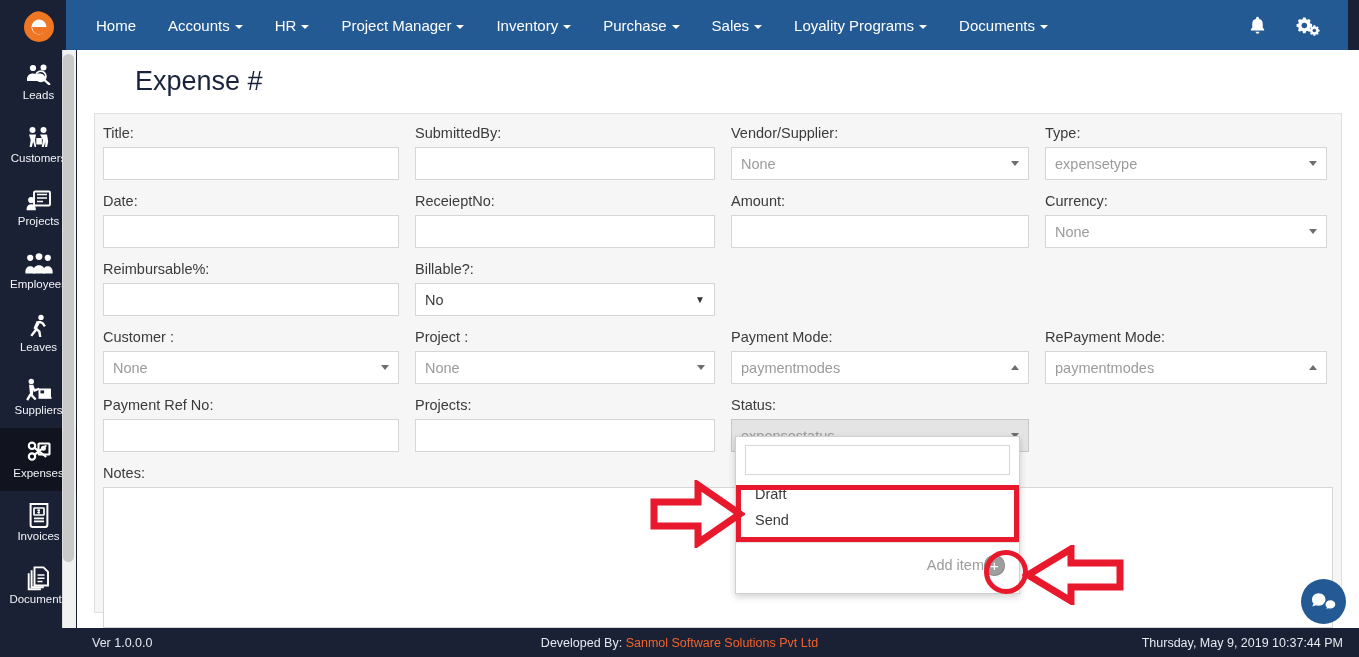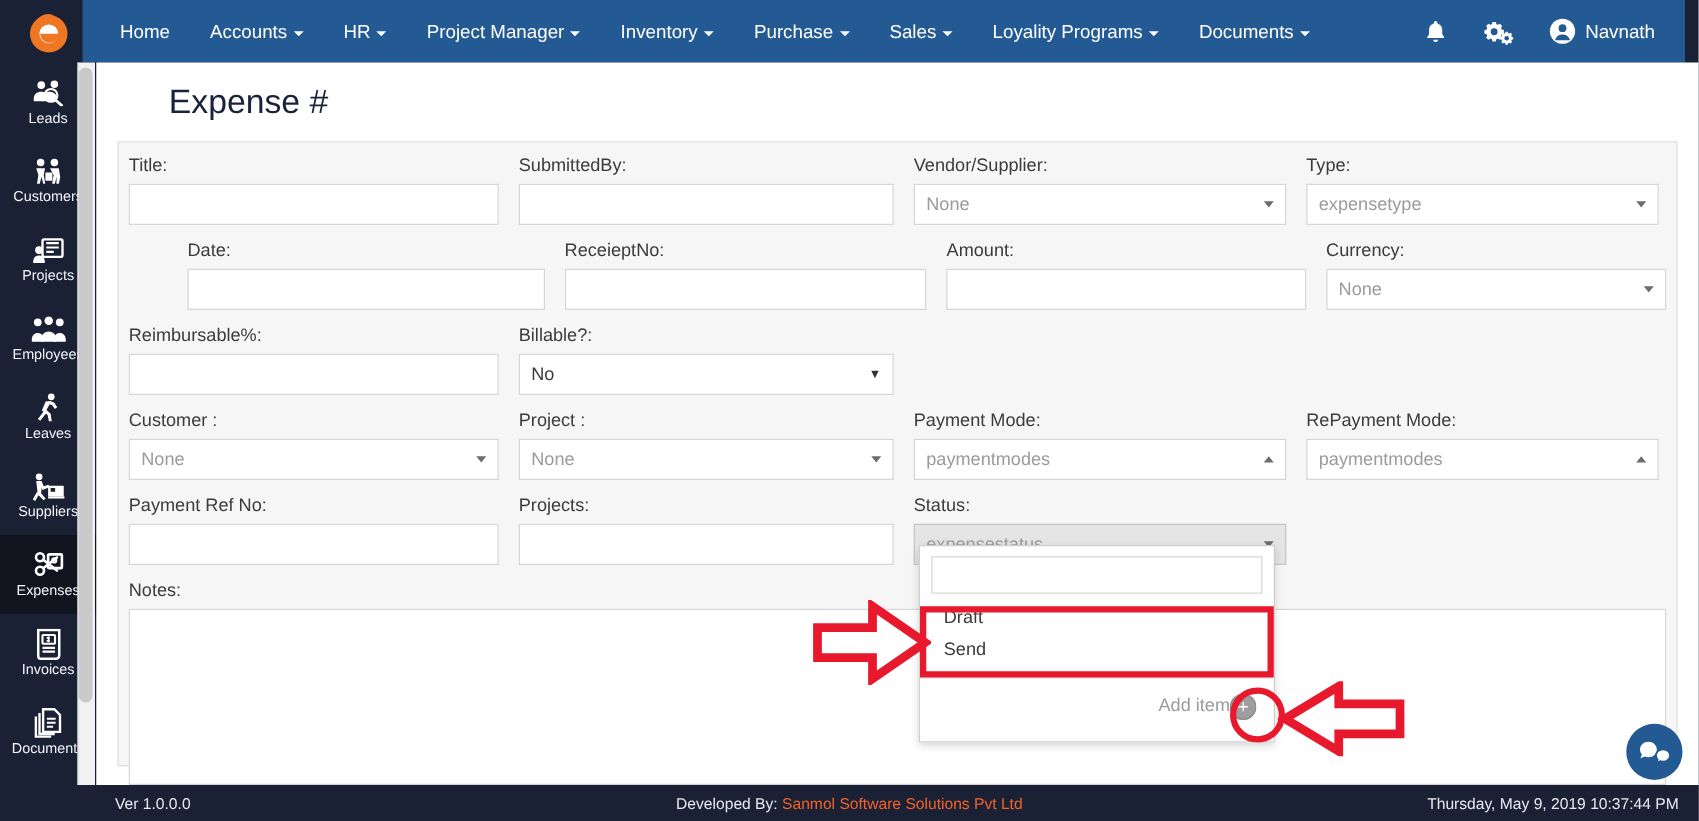--- a/index.html
+++ b/index.html
@@ -281,28 +281,20 @@
         </svg>
       </div>
       <div class="nav-icon-btn">
         <svg width="24" height="22" viewBox="0 0 28 24" fill="#ffffff">
           <path d="M11.2 3.3l.6 2.1 1.4.6 1.9-1.1 2.1 2.1-1.1 1.9.6 1.4 2.1.6v3l-2.1.6-.6 1.4 1.1 1.9-2.1 2.1-1.9-1.1-1.4.6-.6 2.1h-3l-.6-2.1-1.4-.6-1.9 1.1L2.2 18l1.1-1.9-.6-1.4L.6 14v-3l2.1-.6.6-1.4-1.1-1.9 2.1-2.1L6.2 6l1.4-.6.6-2.1z"></path>
           <circle cx="9.7" cy="12.5" r="3.2" fill="#245a94"></circle>
           <path d="M22.4 12.4l.4 1.4.9.4 1.3-.7 1.4 1.4-.7 1.3.4.9 1.4.4v2l-1.4.4-.4.9.7 1.3-1.4 1.4-1.3-.7-.9.4-.4 1.4h-2l-.4-1.4-.9-.4-1.3.7-1.4-1.4.7-1.3-.4-.9-1.4-.4v-2l1.4-.4.4-.9-.7-1.3 1.4-1.4 1.3.7.9-.4.4-1.4z"></path>
           <circle cx="21.4" cy="18.5" r="2.1" fill="#245a94"></circle>
         </svg>
       </div>
-      <div class="user-box">
-        <svg width="22" height="22" viewBox="0 0 24 24" fill="#ffffff">
-          <circle cx="12" cy="12" r="11"></circle>
-          <circle cx="12" cy="9.3" r="3.4" fill="#245a94"></circle>
-          <path d="M5.4 19.8a6.9 6.9 0 0 1 13.2 0z" fill="#245a94"></path>
-        </svg>
-        <span>Navnath</span>
-      </div>
     </div>
   </div>
 
   <div class="sidebar">
     <div class="side-item">
       <span class="side-icon">
         <svg width="26" height="22" viewBox="0 0 26 22" fill="#ffffff">
           <circle cx="7" cy="5" r="3.1"></circle>
             <circle cx="17.5" cy="4.4" r="3"></circle>
           <path d="M1 16c0-3.5 2.7-5.6 6-5.6 1.3 0 2.5.3 3.5 1-1.6 1.3-2.6 3.2-2.6 5.4V18H1z"></path>
@@ -438,21 +430,21 @@
         <div class="fld" style="width:298px;">
           <div class="lbl">Type:</div>
           <div class="sel">
             <span class="v">expensetype</span>
             <i class="tri-d"></i>
           </div>
         </div>
       </div>
 
       <div class="row" style="padding-top:12px;">
-        <div class="fld" style="width:312px;margin-left:47px;">
+        <div class="fld" style="width:312px;">
           <div class="lbl">Date:</div>
           <input class="inp" value="" style="">
         </div>
         <div class="fld" style="width:316px;">
           <div class="lbl">ReceieptNo:</div>
           <input class="inp" value="" style="">
         </div>
         <div class="fld" style="width:314px;">
           <div class="lbl">Amount:</div>
           <input class="inp" value="" style="">

